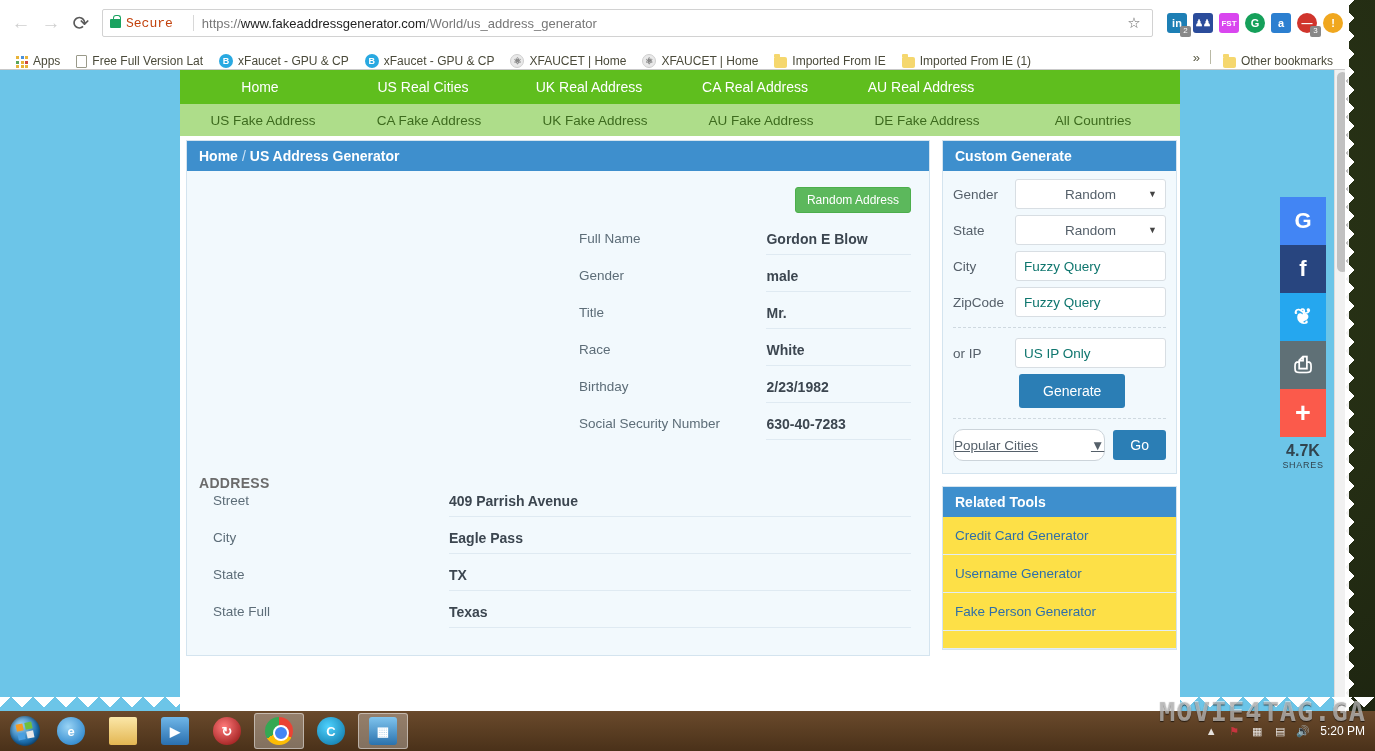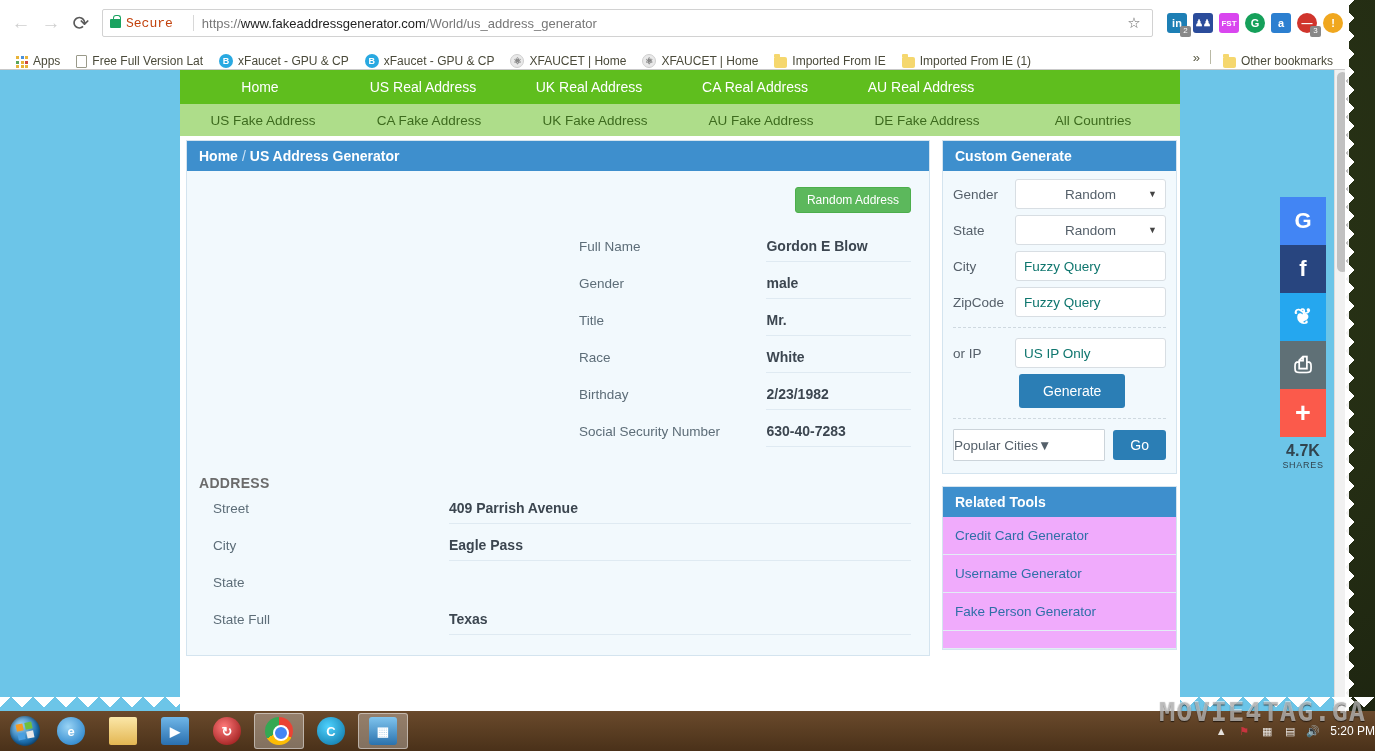--- a/index.html
+++ b/index.html
@@ -178,21 +178,21 @@
     float: right; background: #5cb85c; color: #fff; border: 1px solid #4cae4c;
     border-radius: 3px; font-size: 12px; padding: 5px 11px; margin-top: 6px;
   }
 
   .section-title {
     font-size: 14px; font-weight: bold; color: #6b6b6b; letter-spacing: .3px;
   }
   .basic-block { width: 100%; padding-left: 380px; padding-top: 18px; }
   .basic-title { margin-bottom: 6px; margin-left: 8px;}
 
-  .kv-row { display: flex; align-items: center; height: 37px; }
+  .kv-row { display: flex; align-items: flex-start; height: 37px; }
   .kv-key { color: #5d6d78; font-size: 13.5px; }
   .kv-val {
     color: #3c4650; font-size: 14px; font-weight: bold;
     border-bottom: 1px solid #dfeaf2; padding-bottom: 7px;
   }
   .basic-block .kv-key { width: 192px; padding-bottom: 7px;}
   .basic-block .kv-val { width: 148px; }
 
   .addr-block { padding-top: 22px; }
   .addr-title { margin-bottom: 2px; }
@@ -218,31 +218,31 @@
   }
   .frm-ctl .ph { color: #0f766e; text-align: center; }
   .dash-sep { border-top: 1px dashed #cfd9e0; margin: 10px 0 10px 0; }
   .gen-btn-row { display: flex; }
   .gen-btn {
     margin-left: 66px; background: #2b7eb5; color: #fff; border: none;
     border-radius: 3px; font-size: 14px; padding: 9px 24px;
   }
   .cities-row { display: flex; align-items: center; gap: 8px; }
   .cities-sel {
-    flex: 1 1 auto; height: 32px; border: 1px solid #ccd4da; border-radius: 1px;
+    flex: 1 1 auto; height: 32px; border: 1px solid #ccd4da; border-radius: 10px;
     background: #fff; font-size: 13.5px; color: #55606a; position: relative;
-    display: flex; align-items: center; justify-content: flex-start;
+    display: flex; align-items: center; justify-content: space-between; text-decoration: underline;
   }
   .go-btn {
     background: #2b7eb5; color: #fff; border: none; border-radius: 3px;
     font-size: 14px; padding: 7px 17px;
   }
   .rt-item {
     padding: 11px 12px; font-size: 13.5px; color: #2f6fa8;
-    border-bottom: 1px solid #e2edf5; background: #f0abfc;
+    border-bottom: 1px solid #e2edf5; background: #fde047;
   }
 
   
   #social {
     position: absolute; right: 23px; top: 127px; width: 46px;
     display: flex; flex-direction: column; align-items: center; z-index: 30;
   }
   .soc {
     width: 46px; height: 48px; display: flex; align-items: center;
     justify-content: center; color: #fff; font-size: 22px; font-weight: bold;
@@ -305,21 +305,21 @@
   .ic.dl { background: radial-gradient(circle at 40% 35%, #ff7a7a, #8c0d0d); border-radius:50%; }
   .ic.chrome {
     background: conic-gradient(#ea4335 0 33%, #fbbc05 33% 66%, #34a853 66% 100%);
     border-radius: 50%; position: relative;
   }
   .ic.chrome::after{content:"";position:absolute;left:8px;top:8px;width:12px;height:12px;background:#4285f4;border:2px solid #fff;border-radius:50%;}
   .ic.ccl { background: radial-gradient(circle at 40% 35%, #4fd3ff, #0a6fa0); border-radius:50%;}
   .ic.app { background: linear-gradient(#7fc4ee,#2b72ad); border-radius:3px; }
   .tb-spacer { flex: 1 1 auto; }
   .tray { display: flex; align-items: center; gap: 9px; padding-right: 10px; color: #fff; font-size: 11px;}
-  .tray-clock { color: #fff; font-size: 12px; text-align: center; line-height: 14px; }
+  .tray-clock { color: #fff; font-size: 12px; text-align: center; line-height: 14px; padding-right: 10px;}
   .tray-ico { width: 14px; height: 14px; opacity: .85; display:flex; align-items:center; justify-content:center; font-size:11px;}
 
   
   .torn {
     position: absolute; pointer-events: none;
     background-repeat: repeat-x;
   }
   #torn-bottom {
     left: 0; top: 697px; width: 1375px; height: 22px;
     background-image:
@@ -435,21 +435,21 @@
 <div id="viewport">
 
   <div id="page">
 
 
     <div class="nav-primary">
       <div class="nav-cell" style="width:160px">
           <a>Home</a>
         </div>
       <div class="nav-cell" style="width:166px">
-          <a>US Real Address</a>
+          <a>US Real Cities</a>
         </div>
       <div class="nav-cell" style="width:166px">
           <a>UK Real Address</a>
         </div>
       <div class="nav-cell" style="width:166px">
           <a>CA Real Address</a>
         </div>
       <div class="nav-cell" style="width:166px">
           <a>AU Real Address</a>
         </div>
@@ -523,20 +523,21 @@
               <div class="kv-row">
                 <div class="kv-key">Street</div>
                 <div class="kv-val">409  Parrish Avenue</div>
               </div>
               <div class="kv-row">
                 <div class="kv-key">City</div>
                 <div class="kv-val">Eagle Pass</div>
               </div>
               <div class="kv-row">
                 <div class="kv-key">State</div>
+                <div class="kv-val">TX</div>
               </div>
               <div class="kv-row">
                 <div class="kv-key">State Full</div>
                 <div class="kv-val">Texas</div>
               </div>
             </div>
 
           </div>
         </div>
       </div>

